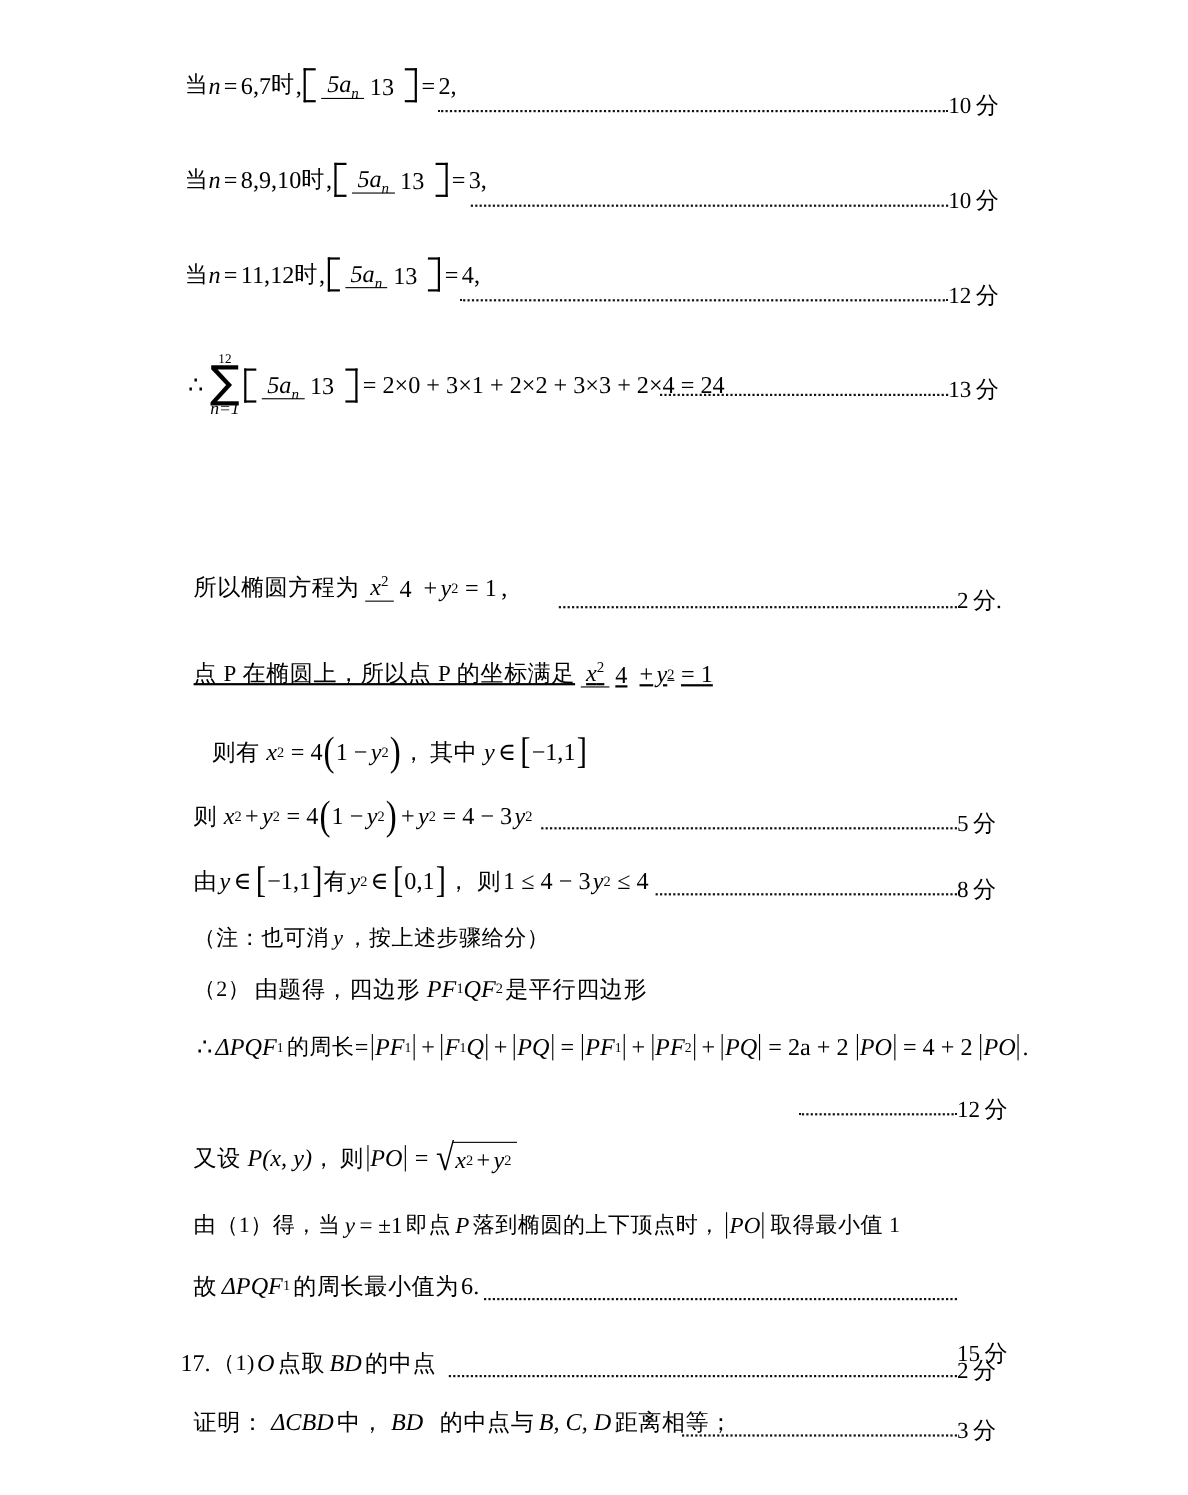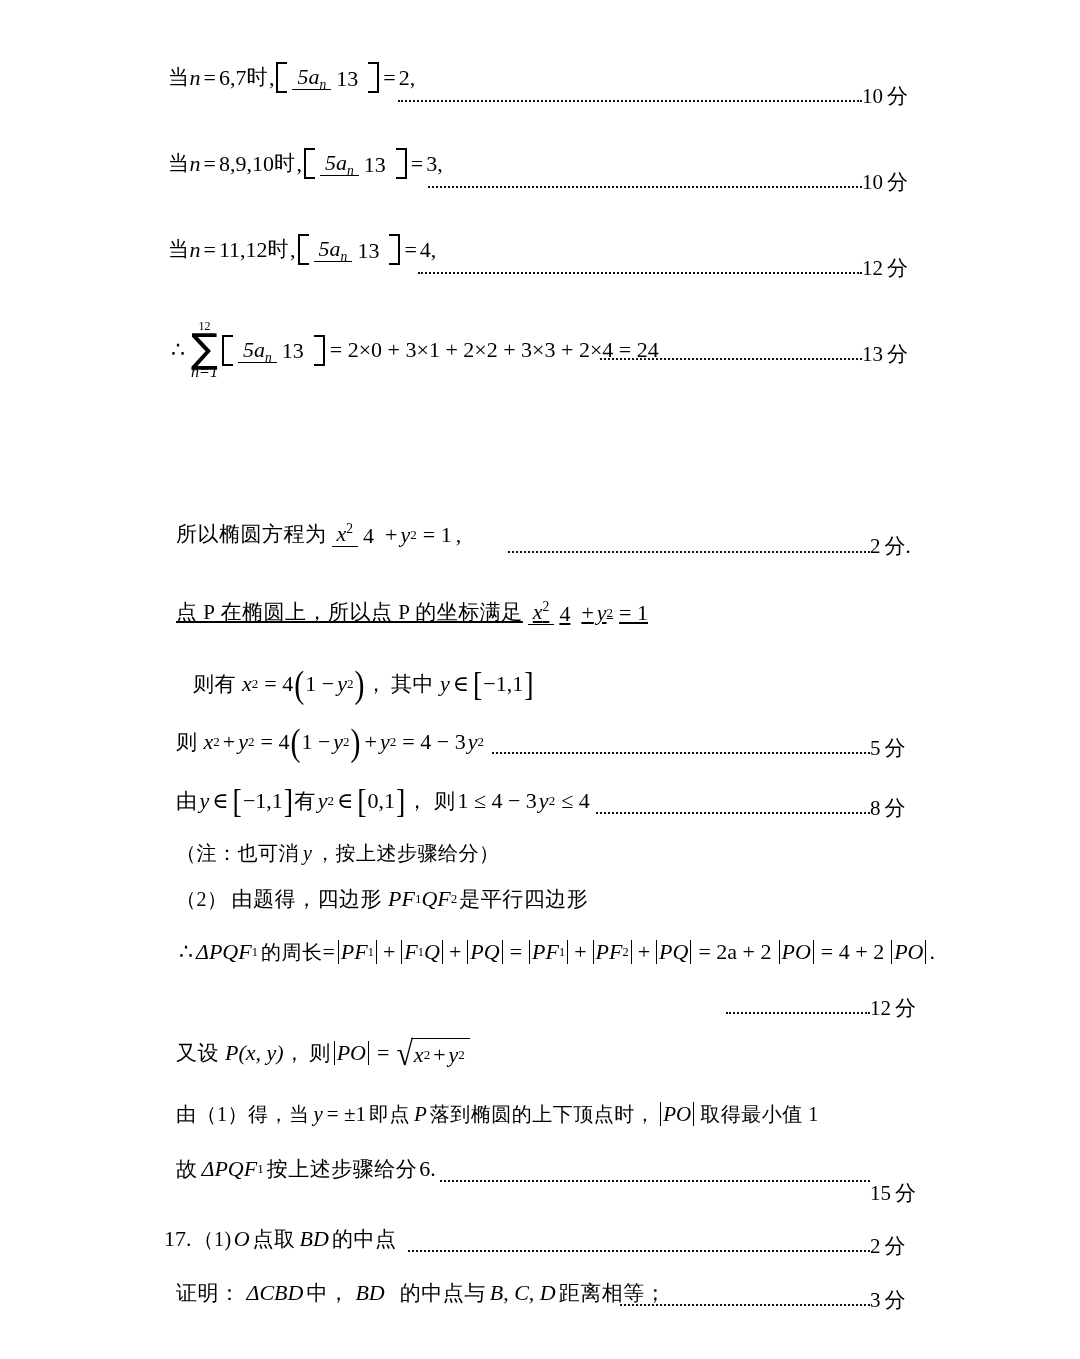--- a/index.html
+++ b/index.html
@@ -537,25 +537,25 @@
         <span class="mi" style="font-size:21px;">PO</span>
         <span class="bar"></span>
       </span>
     <span class="cn cn-sm" style="margin-left:3px;">取得最小值 1</span>
   </div>
 
   <div class="line" style="left:176px; top:1158px;">
     <span class="cn">故</span>
     <span class="mi" style="margin-left:4px;">ΔPQF</span>
       <sub class="sbn mn">1</sub>
-    <span class="cn" style="margin-left:3px;">按上述步骤给分</span>
+    <span class="cn" style="margin-left:3px;">的周长最小值为</span>
     <span class="mn" style="margin-left:2px;">6.</span>
   </div>
   <div class="leader" style="left:440px; top:1180px; width:430px;"></div>
-  <div class="score" style="left:870px; top:1179px;">
+  <div class="score" style="left:870px; top:1216px;">
     <span class="num">15</span><span class="fen">分</span>
   </div>
 
   <div class="line" style="left:164px; top:1228px;">
     <span class="mn">17.</span>
     <span class="cn cn-sm" style="margin-left:2px;">（1)</span>
     <span class="mi" style="margin-left:2px;">O</span>
     <span class="cn" style="margin-left:3px;">点取</span>
     <span class="mi" style="margin-left:4px;">BD</span>
     <span class="cn" style="margin-left:3px;">的中点</span>

